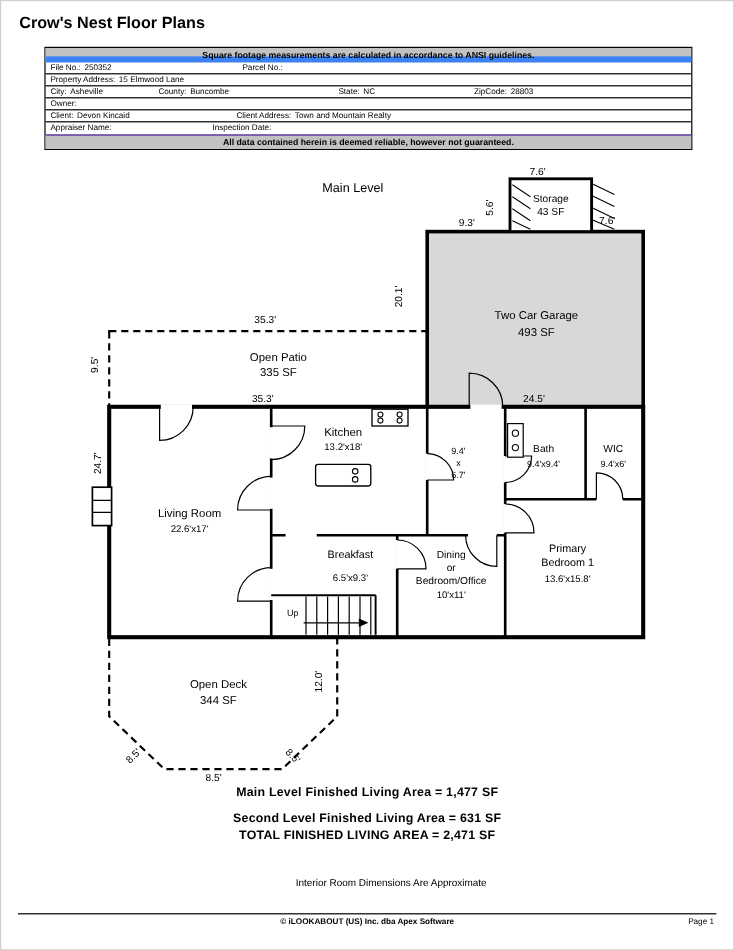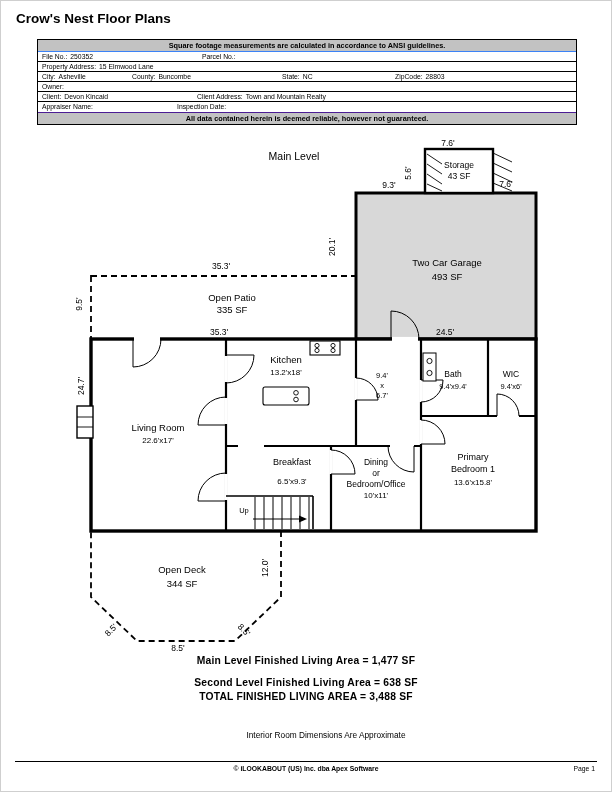--- a/index.html
+++ b/index.html
@@ -12,21 +12,21 @@
   .title {
     position:absolute; top:10px; left:15px; width:100%;
     font-size:13.5px; font-weight:bold;
   }
   .info-table {
     position:absolute; left:36px; top:38px; width:540px;
     border:1px solid #000; font-size:6.8px; background:#fff;
   }
   .bar {
     height:12px; line-height:12px; text-align:center; font-weight:bold;
-    font-size:7.3px; background:#c2c2c2; border-bottom:1px solid #3b82f6;
+    font-size:7.3px; background:#c2c2c2; border-bottom:5px solid #3b82f6;
   }
   .bar.last { border-bottom:none; border-top:1px solid #4c1d95; }
   .irow { position:relative; height:10px; border-bottom:1px solid #000; }
   .irow.lastrow { border-bottom:none; }
   .cell { position:absolute; top:1px; white-space:nowrap; }
   .cell .val { margin-left:3px; }
   svg text { font-family:"Liberation Sans", sans-serif; fill:#000; }
   .summary-line {
     position:absolute; left:0; width:100%; text-align:center;
     font-size:10.3px; font-weight:600; letter-spacing:0.2px;
@@ -227,21 +227,21 @@
     <text x="81" y="175" font-size="8.5" text-anchor="middle" transform="rotate(-90 81 175)">9.5'</text>
     <text x="218" y="206" font-size="8.5" text-anchor="middle">35.3'</text>
     <text x="83" y="257" font-size="8.5" text-anchor="middle" transform="rotate(-90 83 257)">24.7'</text>
     <text x="267" y="439" font-size="8.5" text-anchor="middle" transform="rotate(-90 267 439)">12.0'</text>
     <text x="112" y="503" font-size="8.5" text-anchor="middle" transform="rotate(-45 112 503)">8.5'</text>
     <text x="177" y="522" font-size="8.5" text-anchor="middle">8.5'</text>
     <text x="241" y="503" font-size="8.5" text-anchor="middle" transform="rotate(45 241 503)">8.5'</text>
   </svg>
 
   <div class="summary-line" style="top:654px">Main Level Finished Living Area = 1,477 SF</div>
-  <div class="summary-line" style="top:676px">Second Level Finished Living Area = 638 SF</div>
-  <div class="summary-line" style="top:690px">TOTAL FINISHED LIVING AREA = 3,488 SF</div>
+  <div class="summary-line" style="top:676px">Second Level Finished Living Area = 631 SF</div>
+  <div class="summary-line" style="top:690px">TOTAL FINISHED LIVING AREA = 2,471 SF</div>
   <div class="note-line" style="top:729px">Interior Room Dimensions Are Approximate</div>
 
   <div class="footer-rule"></div>
   <div class="footer-copy">© iLOOKABOUT (US) Inc. dba Apex Software</div>
   <div class="footer-page">Page 1</div>
 
 </div>
 
 </body></html>

